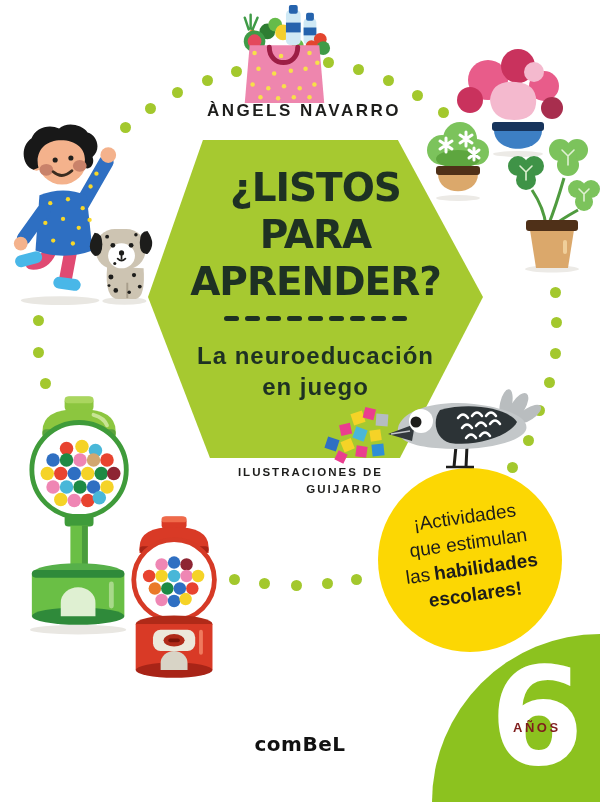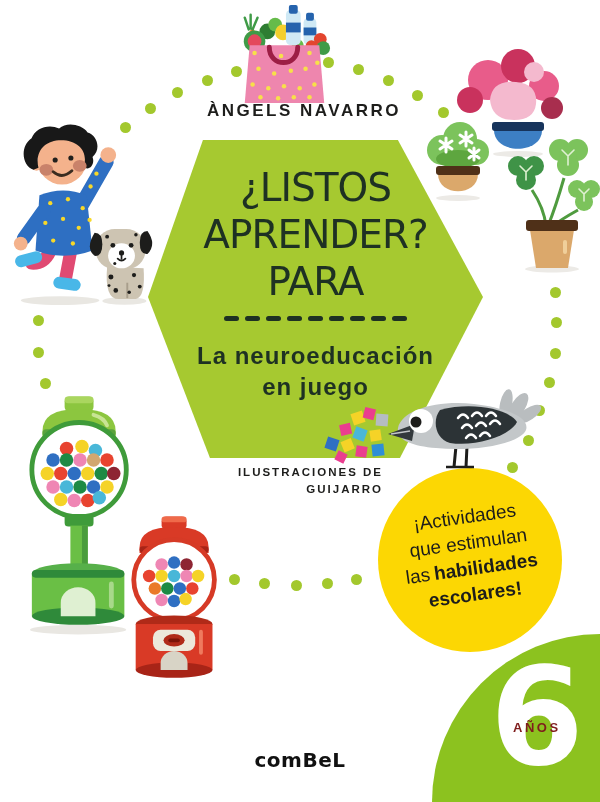--- a/index.html
+++ b/index.html
@@ -13,21 +13,21 @@
   .dot{position:absolute;width:11px;height:11px;border-radius:50%;
        background:var(--dot-green,#a3c82d);z-index:1;}
   
   .hexagon{
     left:148px;top:140px;width:335px;height:318px;z-index:2;
     background:var(--hexagon-green,#a6c930);
     clip-path:polygon(16.4% 0%,74.6% 0%,100% 49.4%,75.2% 100%,18.5% 100%,0% 49.4%);
   }
   .title-block{position:absolute;left:0;top:24px;width:100%;text-align:center;
     font-family:"DejaVu Sans","Liberation Sans",sans-serif;
-    font-weight:400;font-size:39px;line-height:47px;letter-spacing:-1px;
+    font-weight:700;font-size:39px;line-height:47px;letter-spacing:-1px;
     color:var(--title-dark,#1e3123);}
   .divider{position:absolute;left:0;top:176px;width:100%;display:flex;
     justify-content:center;gap:6px;}
   .divider .dash{width:15px;height:5px;border-radius:2.5px;
     background:var(--title-dark,#1e3123);}
   .subtitle-block{position:absolute;left:0;top:200px;width:100%;text-align:center;
     font-size:24px;line-height:31px;letter-spacing:1px;font-weight:700;
     color:var(--title-dark,#1e3123);}
   
   .author{left:154px;top:101px;width:300px;text-align:center;z-index:4;
@@ -43,21 +43,21 @@
   .badge-text .b{font-weight:800;}
   
   .age-circle{left:432px;top:634px;width:336px;height:336px;border-radius:50%;
     background:var(--corner-green,#8cc21f);z-index:2;}
   .age-number{position:absolute;left:58px;top:16px;
     font-family:"DejaVu Sans","Liberation Sans",sans-serif;
     font-weight:800;font-size:135px;line-height:135px;color:#ffffff;}
   .age-label{position:absolute;left:81px;top:86px;font-size:13px;font-weight:700;
     letter-spacing:2.5px;color:#7f1d1d;}
   
-  .publisher{left:150px;top:748px;width:300px;text-align:center;z-index:4;
+  .publisher{left:150px;top:732px;width:300px;text-align:center;z-index:4;
     font-family:"DejaVu Sans","Liberation Sans",sans-serif;
     font-weight:800;font-size:20px;letter-spacing:0.5px;color:#111111;}
   .illus{z-index:3;}
 </style>
 </head>
 <body>
 
 <div class="cover">
 
   <div id="dots">
@@ -85,22 +85,22 @@
       <span class="dot" style="left: 258.5px; top: 577.5px;"></span>
       <span class="dot" style="left: 290.5px; top: 579.5px;"></span>
       <span class="dot" style="left: 321.5px; top: 577.5px;"></span>
       <span class="dot" style="left: 350.5px; top: 573.5px;"></span>
     </div>
 
   <div class="abs hexagon"></div>
   <div class="abs" style="left:148px;top:140px;width:335px;height:318px;z-index:2;">
     <div class="title-block">
       <div>¿LISTOS</div>
+      <div>PARA</div>
       <div>APRENDER?</div>
-      <div>PARA</div>
     </div>
     <div class="divider" id="divider">
         <span class="dash"></span>
         <span class="dash"></span>
         <span class="dash"></span>
         <span class="dash"></span>
         <span class="dash"></span>
         <span class="dash"></span>
         <span class="dash"></span>
         <span class="dash"></span>

